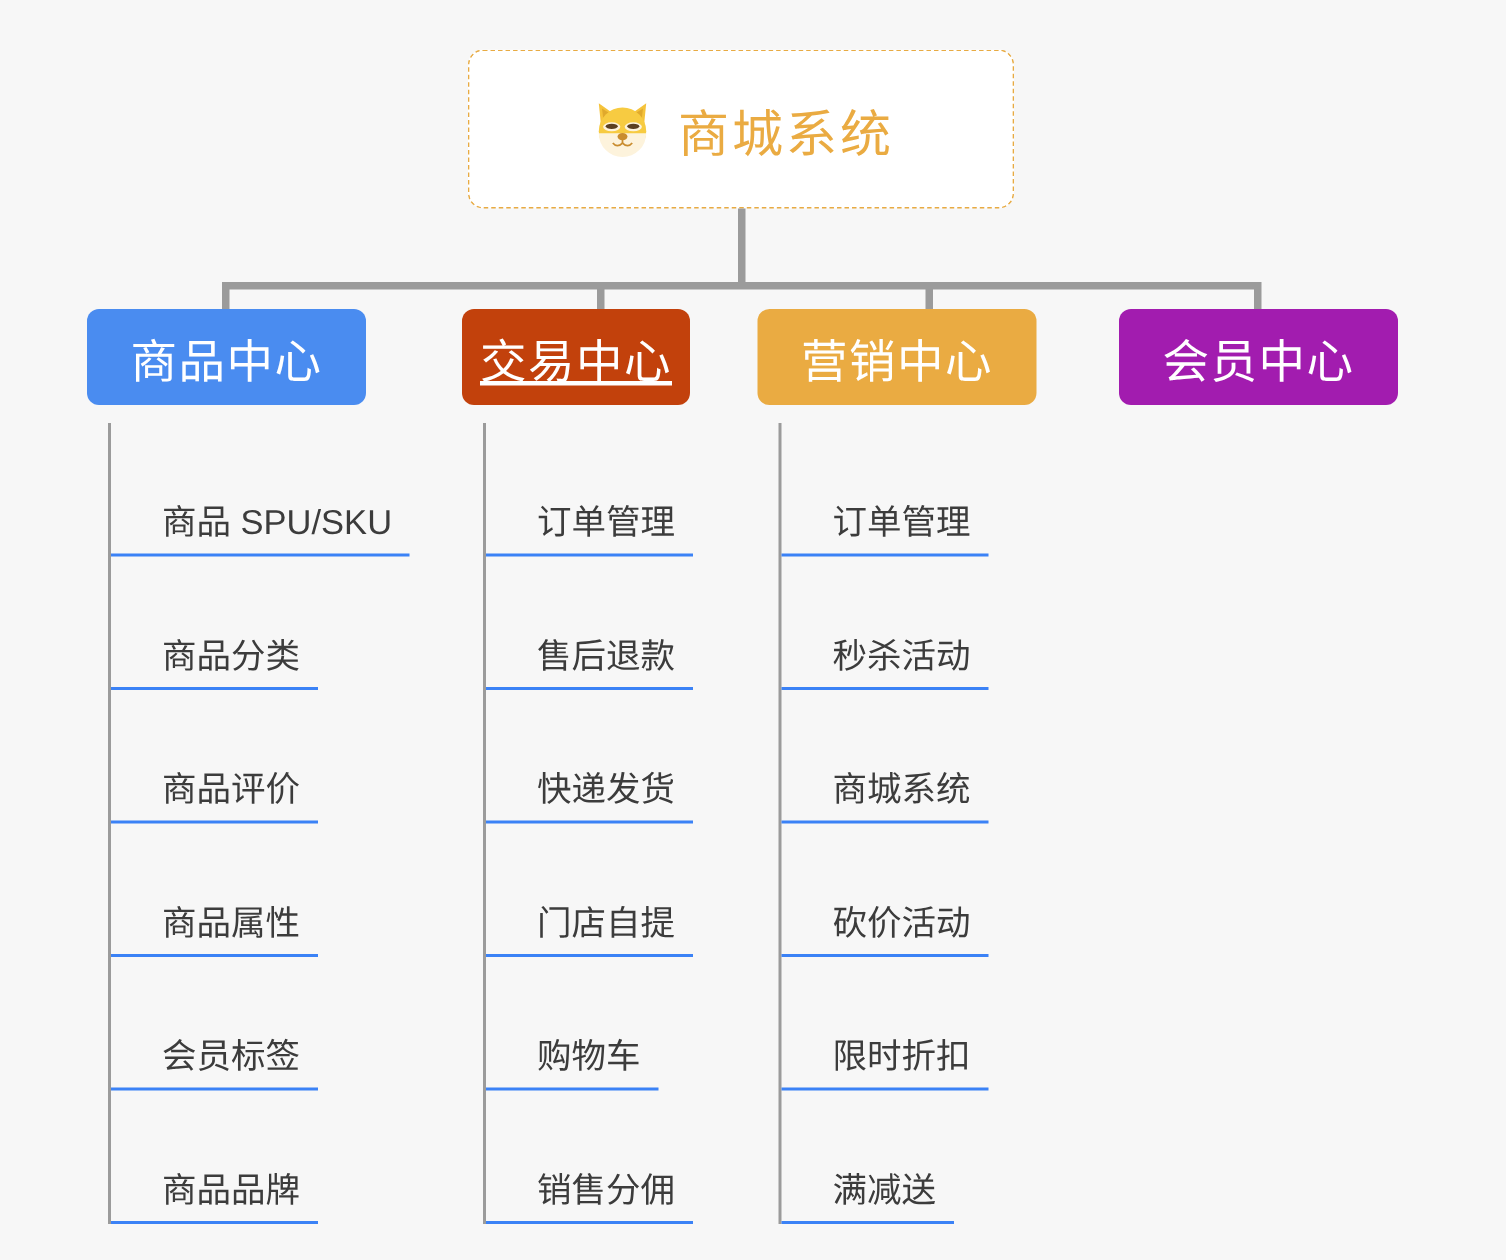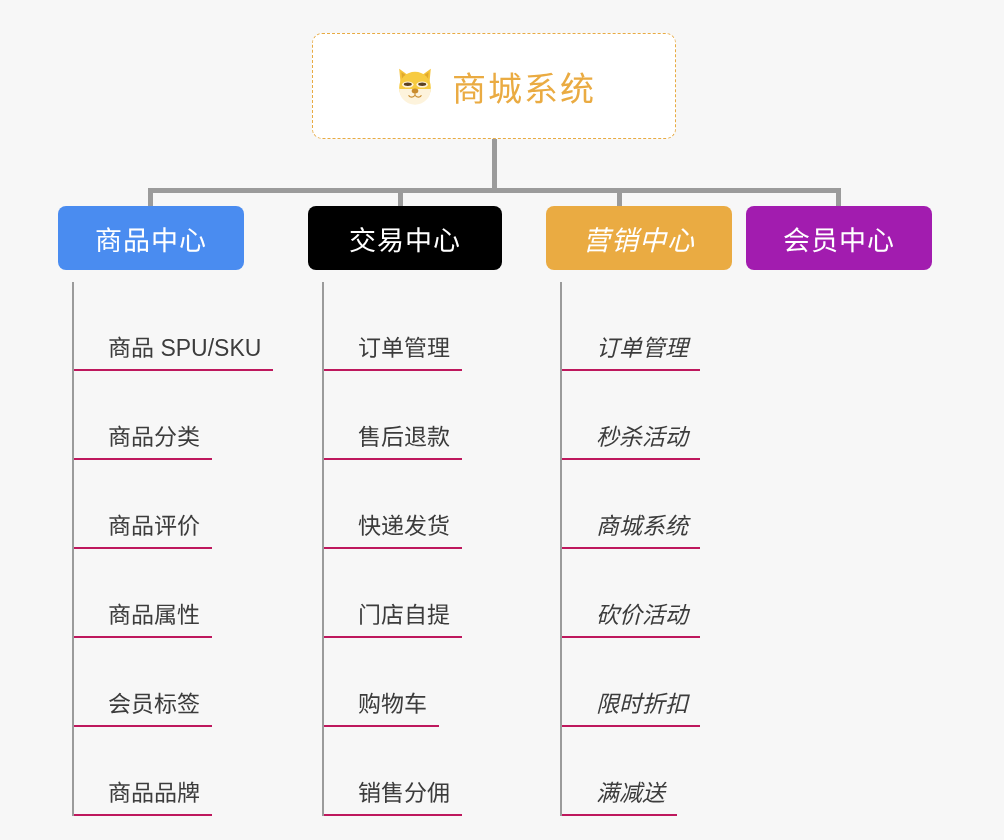--- a/index.html
+++ b/index.html
@@ -78,37 +78,37 @@
   .drop-4 { left: 836px; }
 
   
   .column {
     position: absolute;
     top: 206px;
     width: 220px;
   }
   .col-1 { left: 58px; }
   .col-2 { left: 308px; }
-  .col-3 { left: 546px; font-style: italic; }
+  .col-3 { left: 505px; }
   .col-4 { left: 746px; }
 
   .cat-header {
     height: 64px;
     border-radius: 8px;
     display: flex;
     align-items: center;
     justify-content: center;
     color: #ffffff;
-    font-size: 27px;
+    font-size: 31px;
     letter-spacing: 1px;
     white-space: nowrap;
     box-sizing: border-box;
   }
   .cat-header.blue   { background: #4a8cf0; width: 186px; }
-  .cat-header.red    { background: #000000; width: 194px; }
+  .cat-header.red    { background: #c2410c; width: 152px; text-decoration: underline; }
   .cat-header.orange { background: #eaab42; width: 186px; }
   .cat-header.green  { background: #a21caf; width: 186px; }
 
   
   .leaf-list {
     position: relative;
     margin-top: 12px;
     margin-left: 14px;
     padding-left: 0;
     border-left: 2px solid #9b9b9b;
@@ -121,21 +121,21 @@
   }
   .leaf-label {
     position: absolute;
     left: 0;
     bottom: 0;
     display: inline-block;
     padding: 0 12px 8px 34px;
     font-size: 23px;
     color: #3c3c3c;
     white-space: nowrap;
-    border-bottom: 2px solid #be185d;
+    border-bottom: 2px solid #3b82f6;
     line-height: 1.1;
   }
 </style>
 </head>
 <body>
 
 <div id="mindmap">
 
   <div class="root-node">
     <span class="root-emoji">

